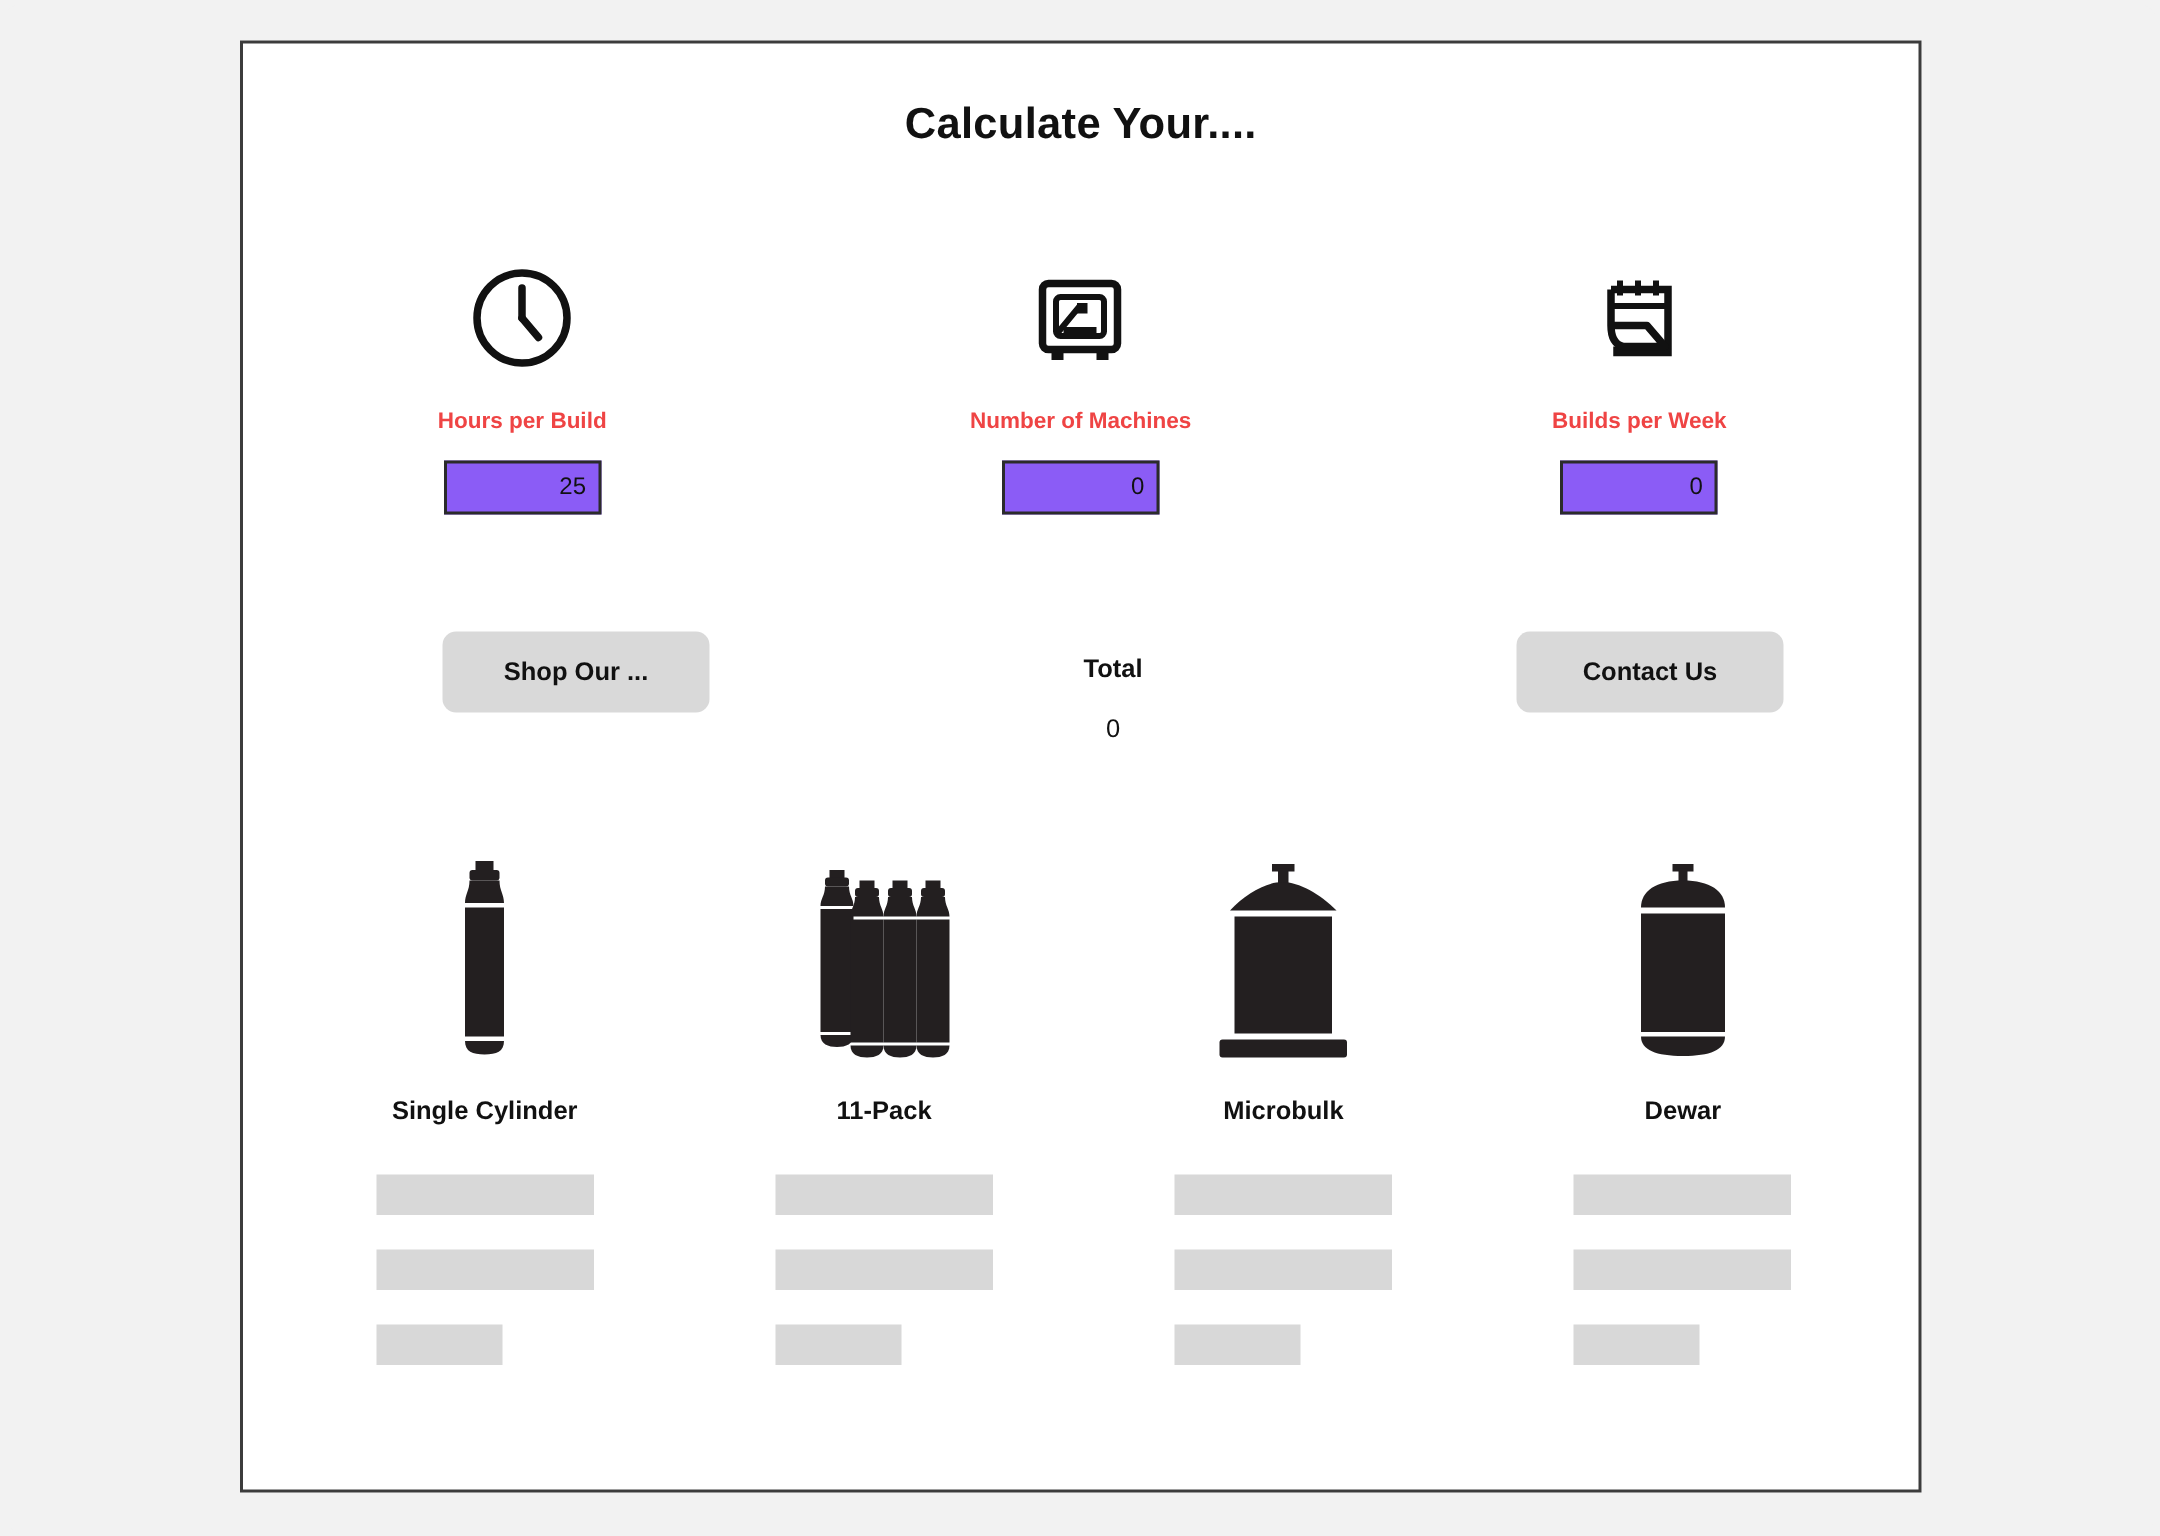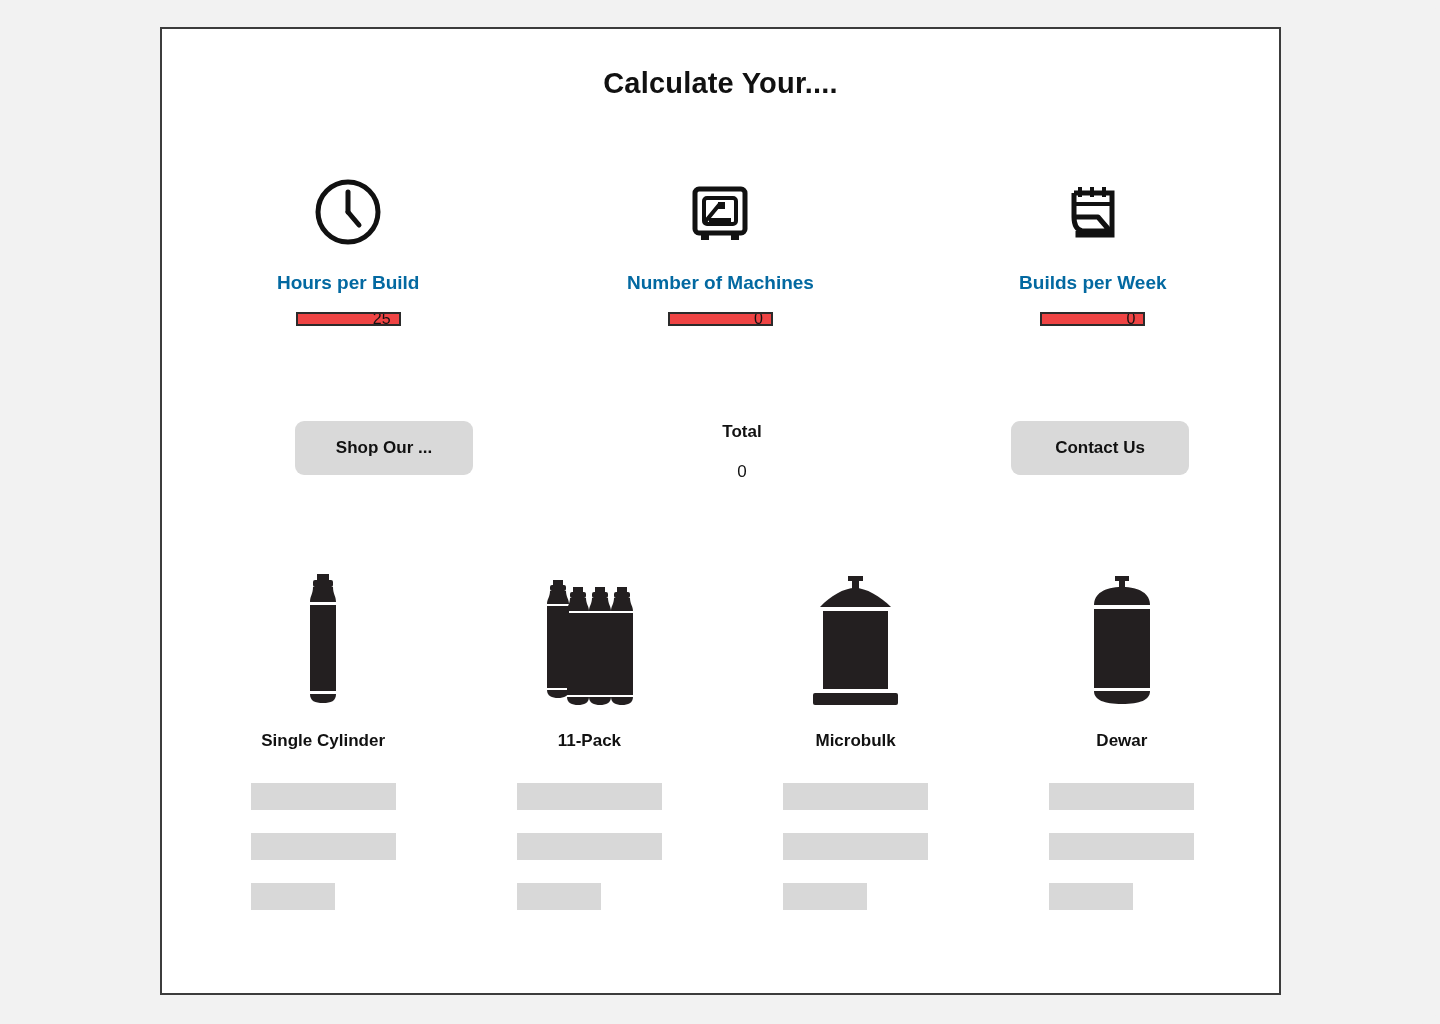--- a/index.html
+++ b/index.html
@@ -58,29 +58,29 @@
     align-items: center;
   }
   .metric-icon {
     height: 76px;
     display: flex;
     align-items: center;
     justify-content: center;
   }
   .metric-label {
     margin-top: 22px;
-    font-size: 19px;
-    font-weight: bold;
-    color: #0369a1;
+    font-size: 15px;
+    font-weight: bold;
+    color: #ef4444;
   }
   .metric-input {
     margin-top: 18px;
     width: 105px;
-    height: 14px;
-    background: #ef4444;
+    height: 36px;
+    background: #8b5cf6;
     border: 2px solid #2b2b2b;
     font-family: "Liberation Sans", sans-serif;
     font-size: 16px;
     color: #111111;
     text-align: right;
     padding: 0 8px 0 4px;
     line-height: 20px;
     display: block;
   }
 
@@ -112,21 +112,21 @@
     color: #111111;
     cursor: pointer;
     display: flex;
     align-items: center;
     justify-content: center;
   }
   .total-label {
     font-size: 17px;
     font-weight: bold;
     color: #111111;
-    margin-top: 1px;
+    margin-top: 15px;
   }
   .total-value {
     font-size: 17px;
     font-weight: normal;
     color: #111111;
     margin-top: 20px;
   }
 
   
   .products {

